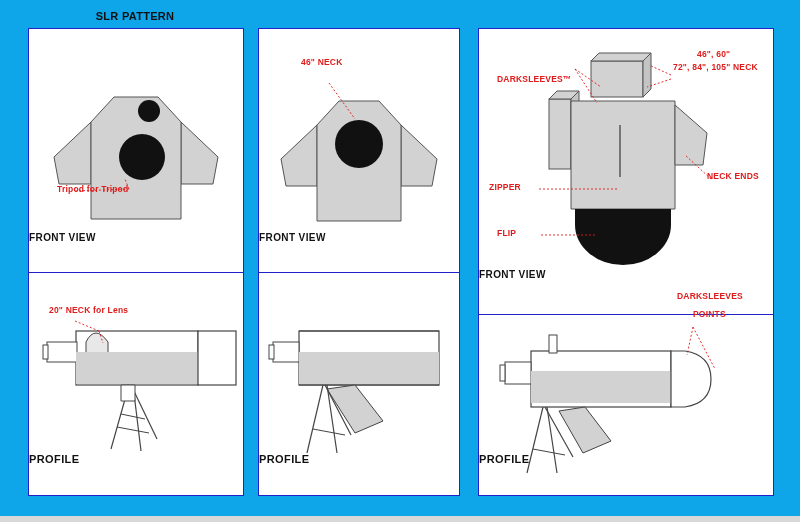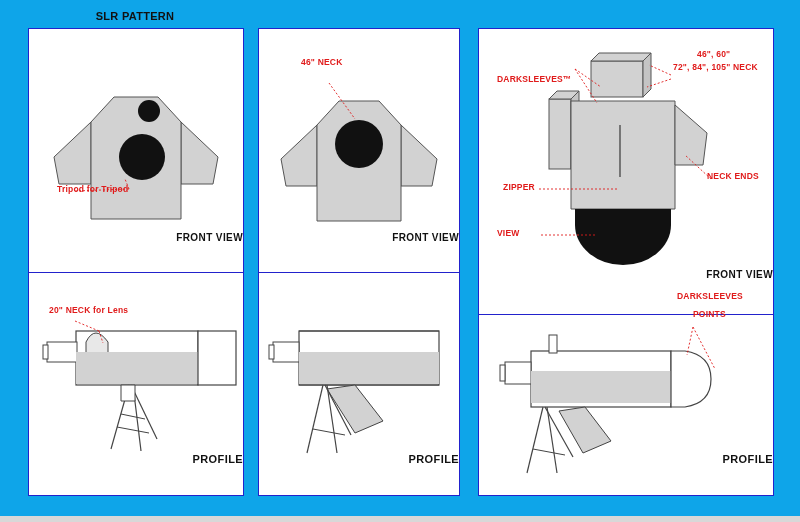--- a/index.html
+++ b/index.html
@@ -12,21 +12,21 @@
   .panel{
     position:absolute;border:1.5px solid #2222cc;background:#fff;
   }
   .divider{position:absolute;background:#2222cc;height:1px;}
   .lbl{
     position:absolute;font-size:8.5px;font-weight:bold;color:#e01b1b;
     white-space:nowrap;letter-spacing:.2px;
   }
   .viewlabel{
     position:absolute;font-size:10px;font-weight:bold;color:#111;
-    text-align:right;white-space:nowrap;letter-spacing:.4px;
+    text-align:left;white-space:nowrap;letter-spacing:.4px;
   }
   svg{position:absolute;left:0;top:0;overflow:visible;}
   .bottom-rule{position:absolute;left:0;right:0;bottom:0;height:6px;background:#d8d8d8;}
 </style>
 </head>
 <body>
 
 <div class="sheet">
 
   <div class="col-title" style="left:20px;top:10px;width:230px;">SLR PATTERN</div>
@@ -176,22 +176,22 @@
 
         <path d="M214,298 L208,326" stroke="#e01b1b" stroke-width="0.9" fill="none" stroke-dasharray="2,2"></path>
         <path d="M214,298 L236,340" stroke="#e01b1b" stroke-width="0.9" fill="none" stroke-dasharray="2,2"></path>
       </g>
     </svg>
 
     <div class="lbl" style="left:18px;top:20px;margin-top:25px;">DARKSLEEVES™</div>
     <div class="lbl" style="left:218px;top:20px;">46", 60"</div>
     <div class="lbl" style="left:194px;top:33px;">72", 84", 105" NECK</div>
     <div class="lbl" style="left:228px;top:142px;">NECK ENDS</div>
-    <div class="lbl" style="left:24px;top:153px;">ZIPPER</div>
-    <div class="lbl" style="left:18px;top:199px;">VIEW</div>
+    <div class="lbl" style="left:10px;top:153px;">ZIPPER</div>
+    <div class="lbl" style="left:18px;top:199px;">FLIP</div>
 
     <div class="viewlabel" style="left:0;top:240px;width:294px;">FRONT VIEW</div>
 
     <div class="lbl" style="left:198px;top:262px;">DARKSLEEVES</div>
     <div class="lbl" style="left:214px;top:280px;">POINTS</div>
 
     <div class="viewlabel" style="left:0;top:424px;width:294px;font-size:11px;">PROFILE</div>
   </div>
 
   <div class="bottom-rule"></div>

